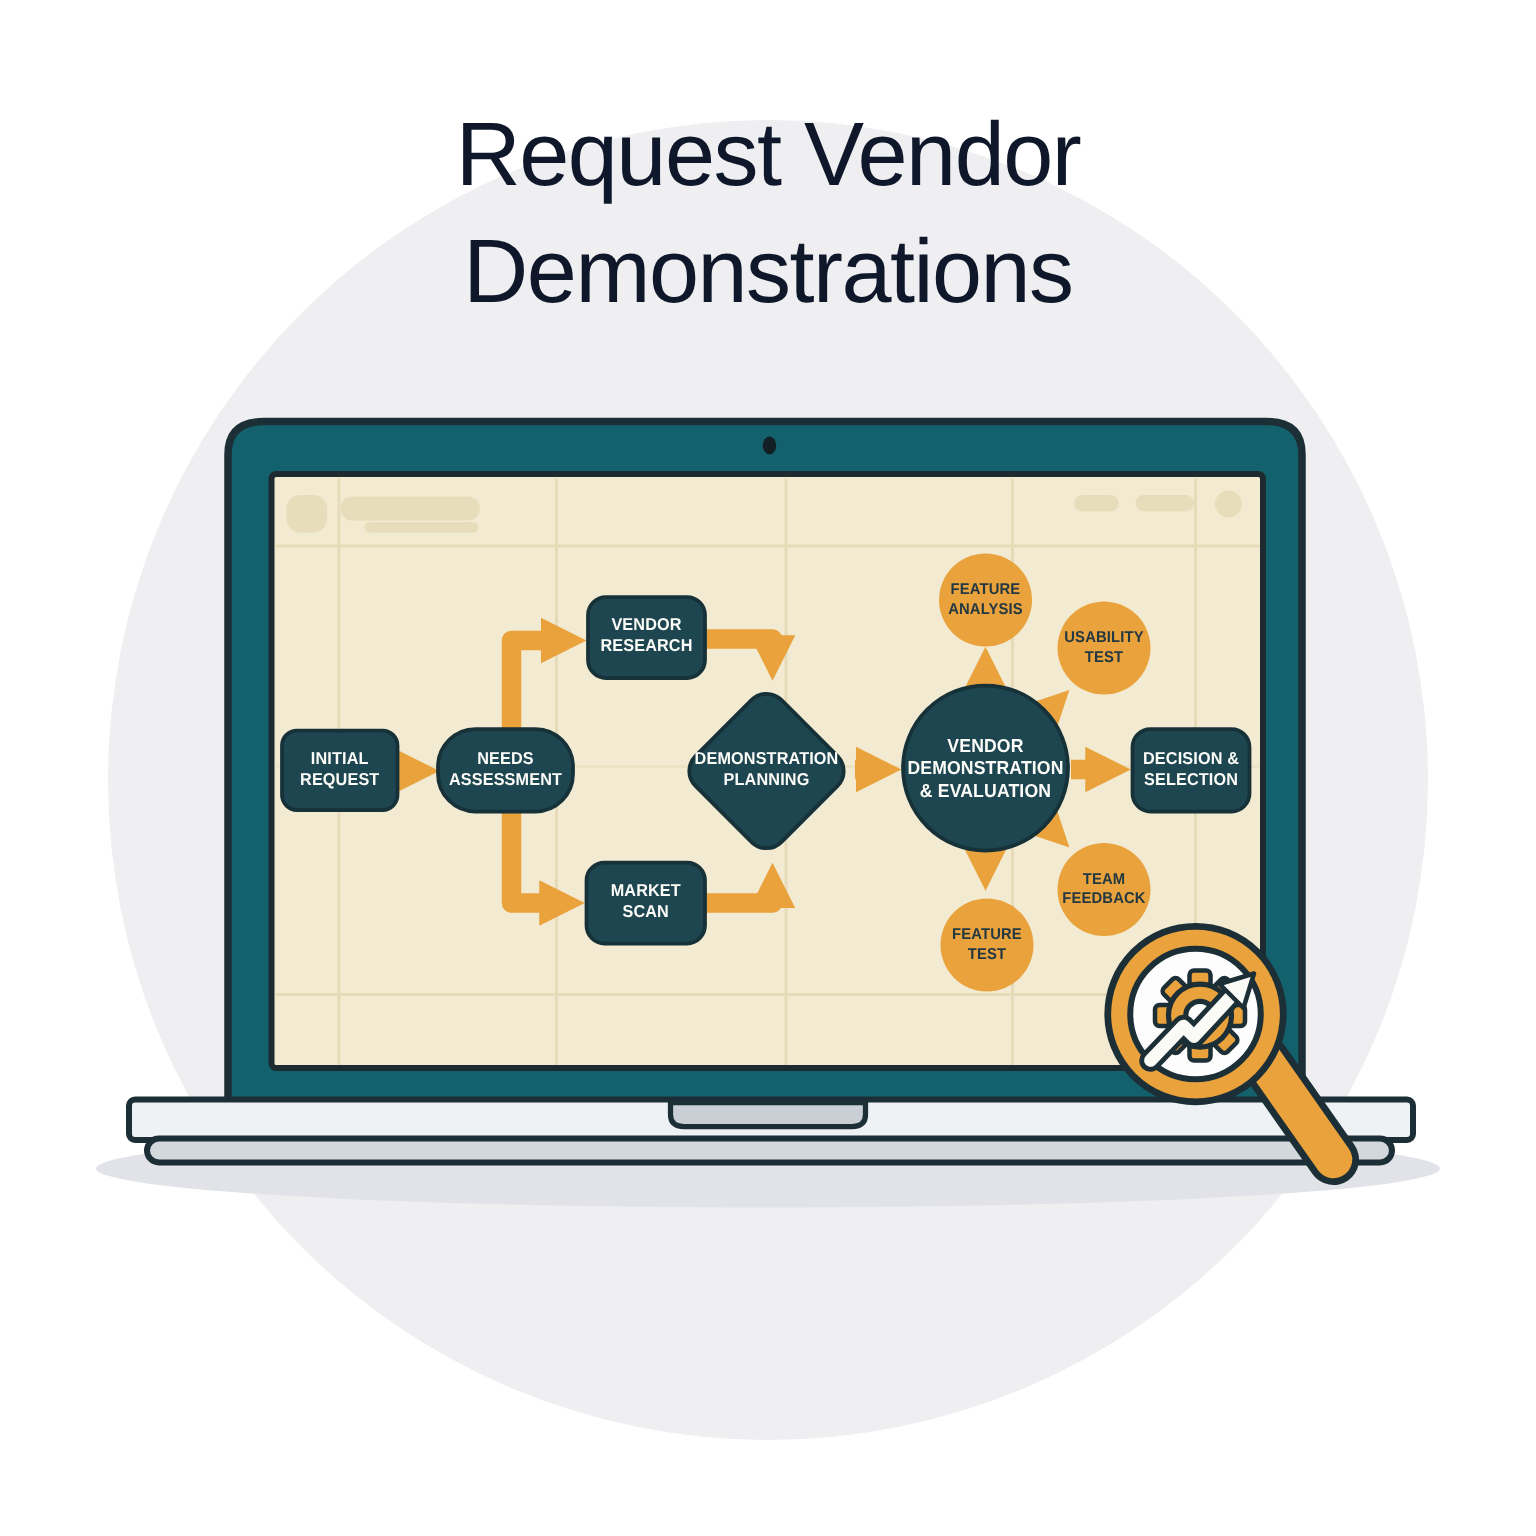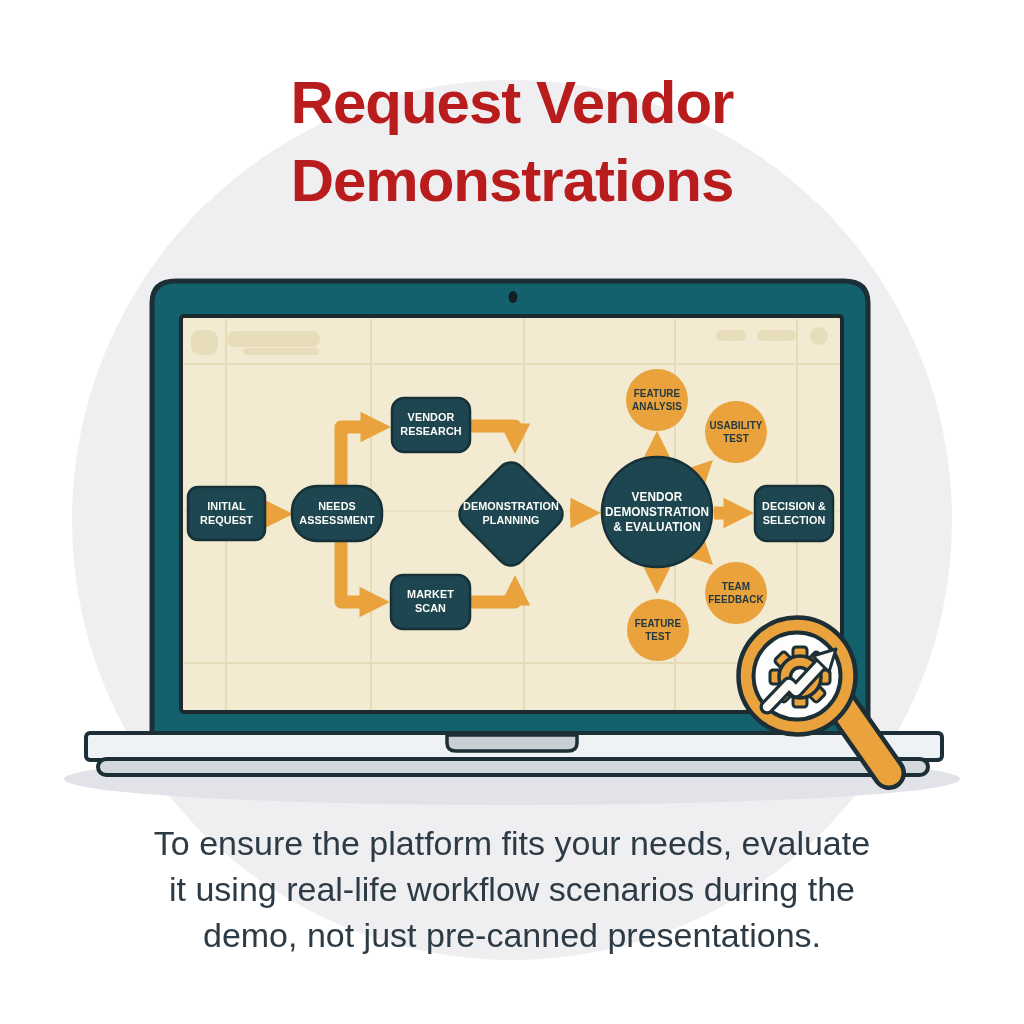--- a/index.html
+++ b/index.html
@@ -4,22 +4,22 @@
 <style>
   html,body{margin:0;padding:0;background:#fff;}
   #stage{
     position:relative;width:1024px;height:1024px;overflow:hidden;background:#ffffff;
     font-family:"Liberation Sans",sans-serif;
   }
   #illustration{position:absolute;left:0;top:0;z-index:1;}
   .txt{position:absolute;z-index:2;white-space:pre-line;text-align:center;}
   #title{
     left:0;right:0;top:64px;
-    font-size:60px;font-weight:700;line-height:1.3;letter-spacing:-1px;
-    color:#b91c1c;
+    font-size:60px;font-weight:400;line-height:1.3;letter-spacing:-1px;
+    color:#0f172a;
   }
   #caption{
     left:0;right:0;top:820px;
     font-size:34px;font-weight:500;line-height:1.36;
     color:#2C3B45;
   }
   .node-label{
     position:absolute;z-index:2;
     display:flex;align-items:center;justify-content:center;
     text-align:center;white-space:pre-line;
@@ -150,17 +150,14 @@
 SELECTION</div>
   <div class="node-label on-orange" style="left:626px;top:369px;width:62px;height:62px;">FEATURE
 ANALYSIS</div>
   <div class="node-label on-orange" style="left:705px;top:401px;width:62px;height:62px;">USABILITY
 TEST</div>
   <div class="node-label on-orange" style="left:705px;top:562px;width:62px;height:62px;">TEAM
 FEEDBACK</div>
   <div class="node-label on-orange" style="left:627px;top:599px;width:62px;height:62px;">FEATURE
 TEST</div>
 
-  <div id="caption" class="txt">To ensure the platform fits your needs, evaluate
-it using real-life workflow scenarios during the
-demo, not just pre-canned presentations.</div>
 
 </div>
 
 </body></html>

